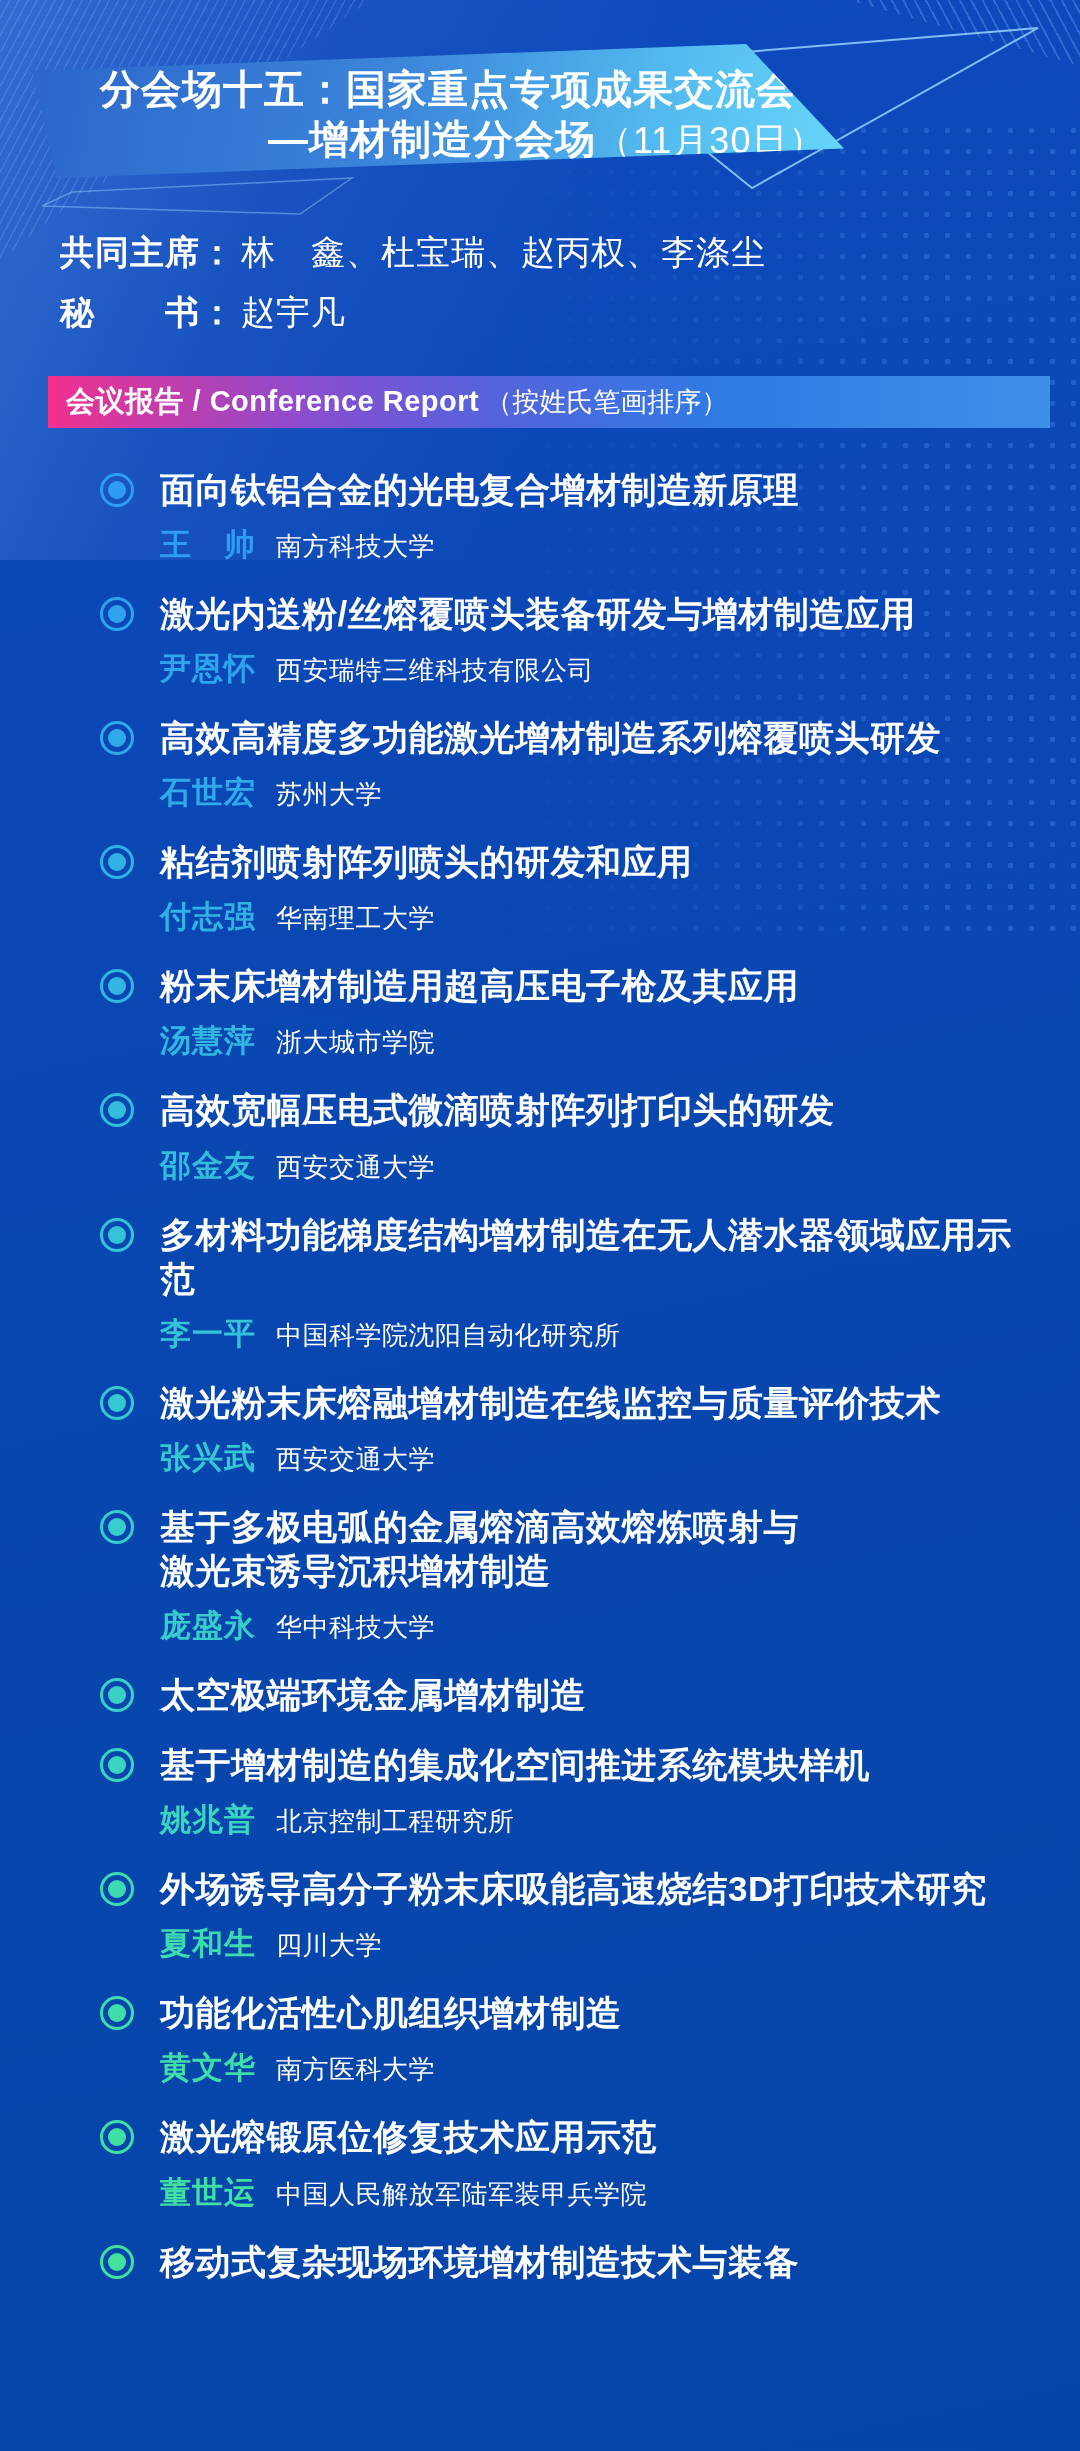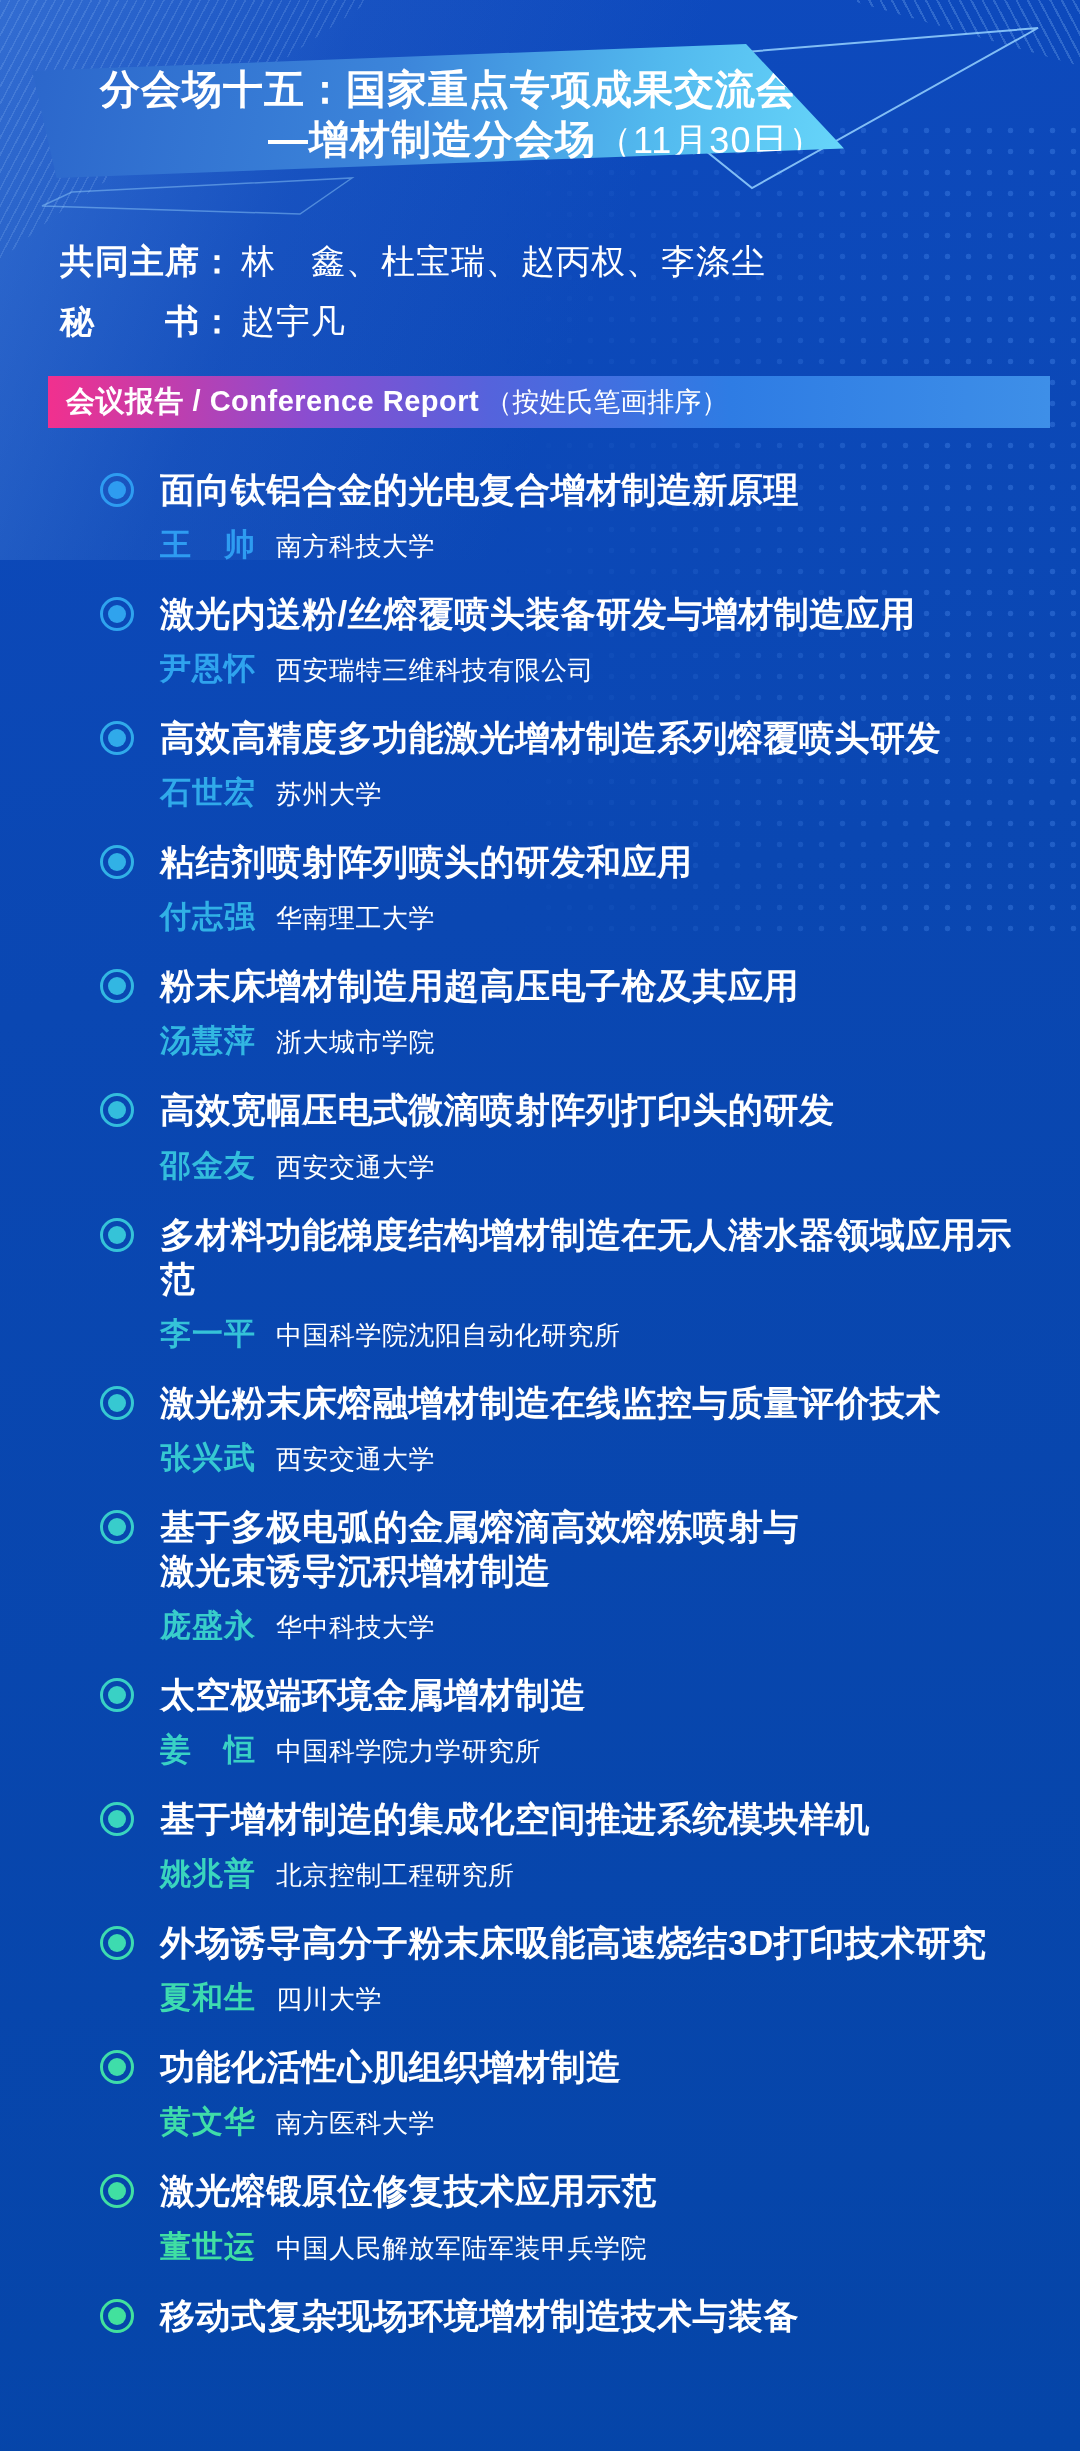--- a/index.html
+++ b/index.html
@@ -55,21 +55,21 @@
     position:absolute;left:28px;top:44px;width:816px;height:134px;
     background:linear-gradient(100deg,var(--banner-left) 0%,var(--banner-mid) 45%,#52B9EE 76%,var(--banner-right) 100%);
     clip-path:polygon(0.5% 20%,88% 0%,100% 78%,3.5% 100%);
     color:var(--text-white);
   }
   .banner-inner{padding:20px 0 0 72px;}
   .banner-line{font-size:40px;font-weight:bold;line-height:1.25;letter-spacing:1px;white-space:nowrap;}
   .banner-line2{padding-left:168px;}
   .banner-date{font-weight:normal;font-size:36px;}
   
-  .officials{position:absolute;left:60px;top:244px;color:var(--text-white);}
+  .officials{position:absolute;left:60px;top:236px;color:var(--text-white);font-family:Liberation Serif, serif;}
   .off-row{font-size:34px;line-height:1.0;margin-bottom:26px;white-space:nowrap;}
   .off-label{font-weight:bold;letter-spacing:1px;}
   .off-names{font-weight:normal;margin-left:6px;letter-spacing:1px;}
   
   .section-bar{
     position:absolute;left:48px;top:376px;width:1002px;height:52px;
     background:linear-gradient(90deg,var(--bar-pink) 0%,var(--bar-purple) 26%,#5563DC 44%,var(--bar-blue) 68%,#3E8FE8 100%);
     display:flex;align-items:center;
     padding:0 18px;color:var(--text-white);white-space:nowrap;
   }
@@ -251,24 +251,20 @@
         </div>
       </div>
     </div>
 
     <div class="item" style="--accent: #39D1C5;">
       <span class="bullet">
           <span class="bullet-dot"></span>
         </span>
       <div class="item-body">
         <div class="item-title">太空极端环境金属增材制造</div>
-        <div class="item-meta">
-          <span class="speaker">姜　恒</span>
-          <span class="affiliation">中国科学院力学研究所</span>
-        </div>
       </div>
     </div>
 
     <div class="item" style="--accent: #3AD5BE;">
       <span class="bullet">
           <span class="bullet-dot"></span>
         </span>
       <div class="item-body">
         <div class="item-title">基于增材制造的集成化空间推进系统模块样机</div>
         <div class="item-meta">

